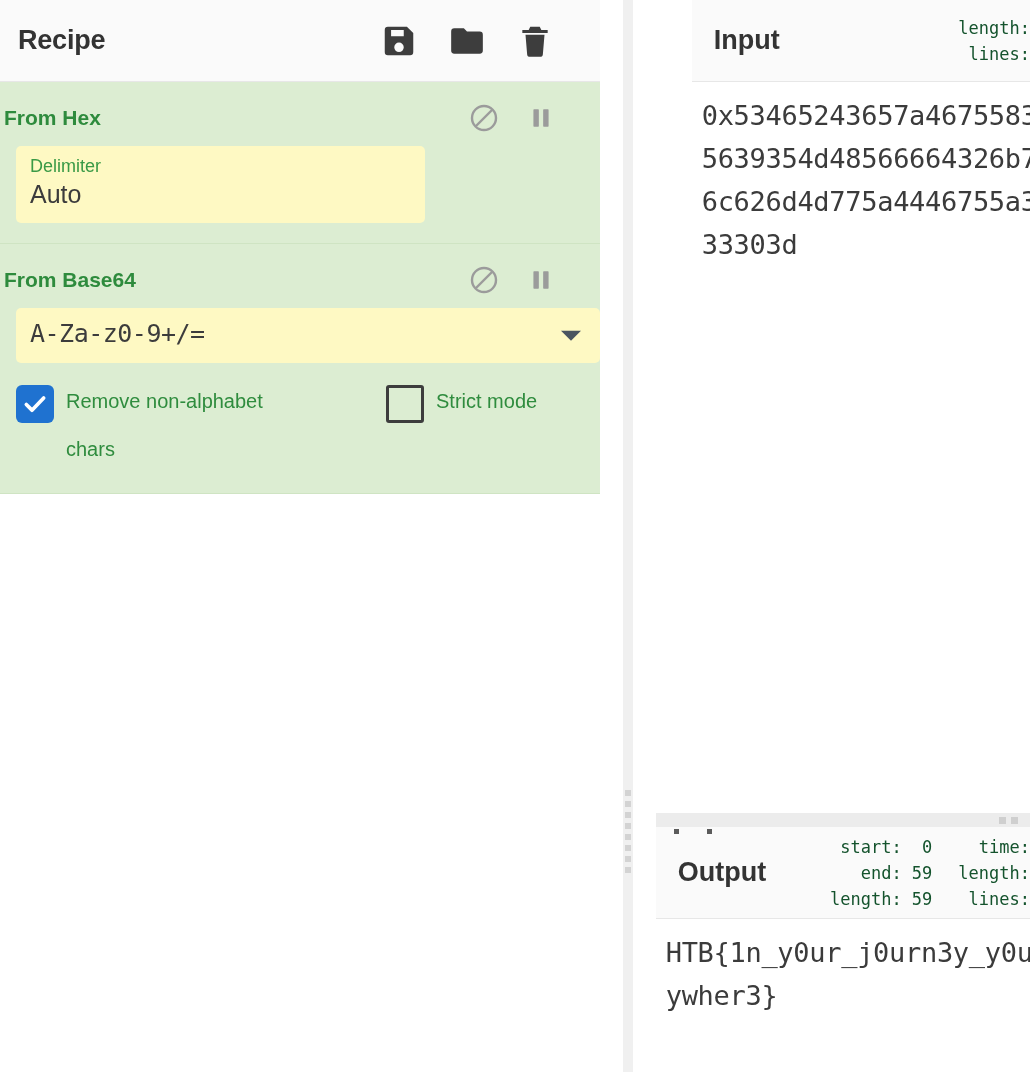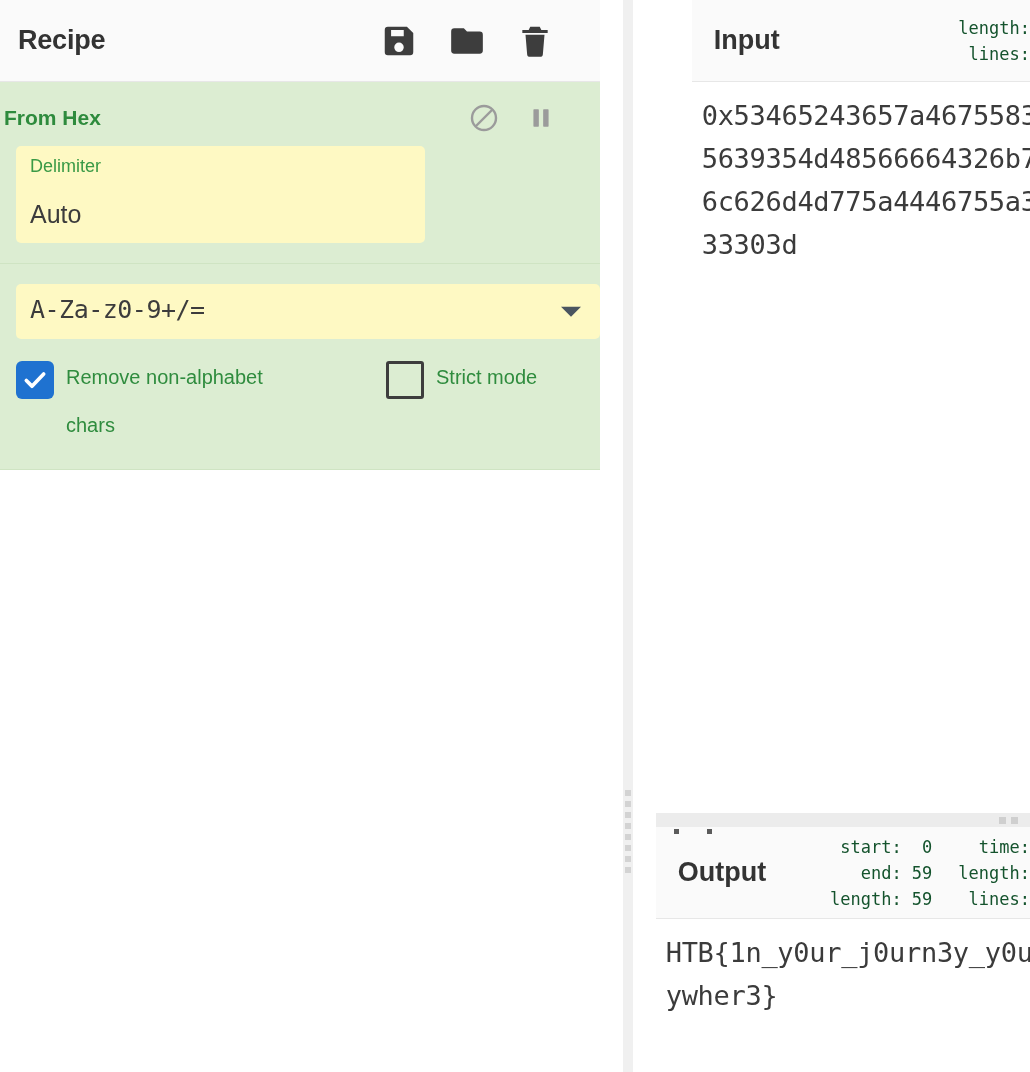--- a/index.html
+++ b/index.html
@@ -104,21 +104,20 @@
   .ing-value {
     font-size: 25px;
     color: #3c3c3c;
     line-height: 34px;
     font-family: "DejaVu Sans Mono", monospace;
     letter-spacing: -0.5px;
   }
   .ing-value.plain {
     font-family: "Liberation Sans", sans-serif;
     letter-spacing: 0;
-    margin-top: 20px;
   }
   .select-caret {
     position: absolute;
     right: 18px;
     top: 50%;
     transform: translateY(-40%);
   }
 
   .checkbox-row {
     display: flex;
@@ -359,20 +358,37 @@
 
         <div class="arg-wrap">
           <div class="ing-field short">
             <div class="ing-label">Delimiter</div>
             <div class="ing-value plain">Auto</div>
           </div>
         </div>
       </div>
 
       <div class="operation">
+        <div class="op-title-row">
+          <div class="op-title">From Base64</div>
+          <div class="op-icons">
+            <span title="Disable operation">
+              <svg width="32" height="32" viewBox="0 0 24 24" fill="none" stroke="#9b9b9b" stroke-width="1.8">
+                <circle cx="12" cy="12" r="9"></circle>
+                <line x1="6" y1="18" x2="18" y2="6"></line>
+              </svg>
+            </span>
+            <span title="Set breakpoint">
+              <svg width="26" height="30" viewBox="0 0 24 24" fill="#9b9b9b">
+                <rect x="5" y="4" width="5" height="16" rx="0.6"></rect>
+                <rect x="14" y="4" width="5" height="16" rx="0.6"></rect>
+              </svg>
+            </span>
+          </div>
+        </div>
 
         <div class="arg-wrap">
           <div class="ing-field wide">
             <div class="ing-value">A-Za-z0-9+/=</div>
             <span class="select-caret">
               <svg width="22" height="14" viewBox="0 0 22 14" fill="#4a5560">
                 <path d="M1 2h20L11 12z"></path>
               </svg>
             </span>
           </div>

